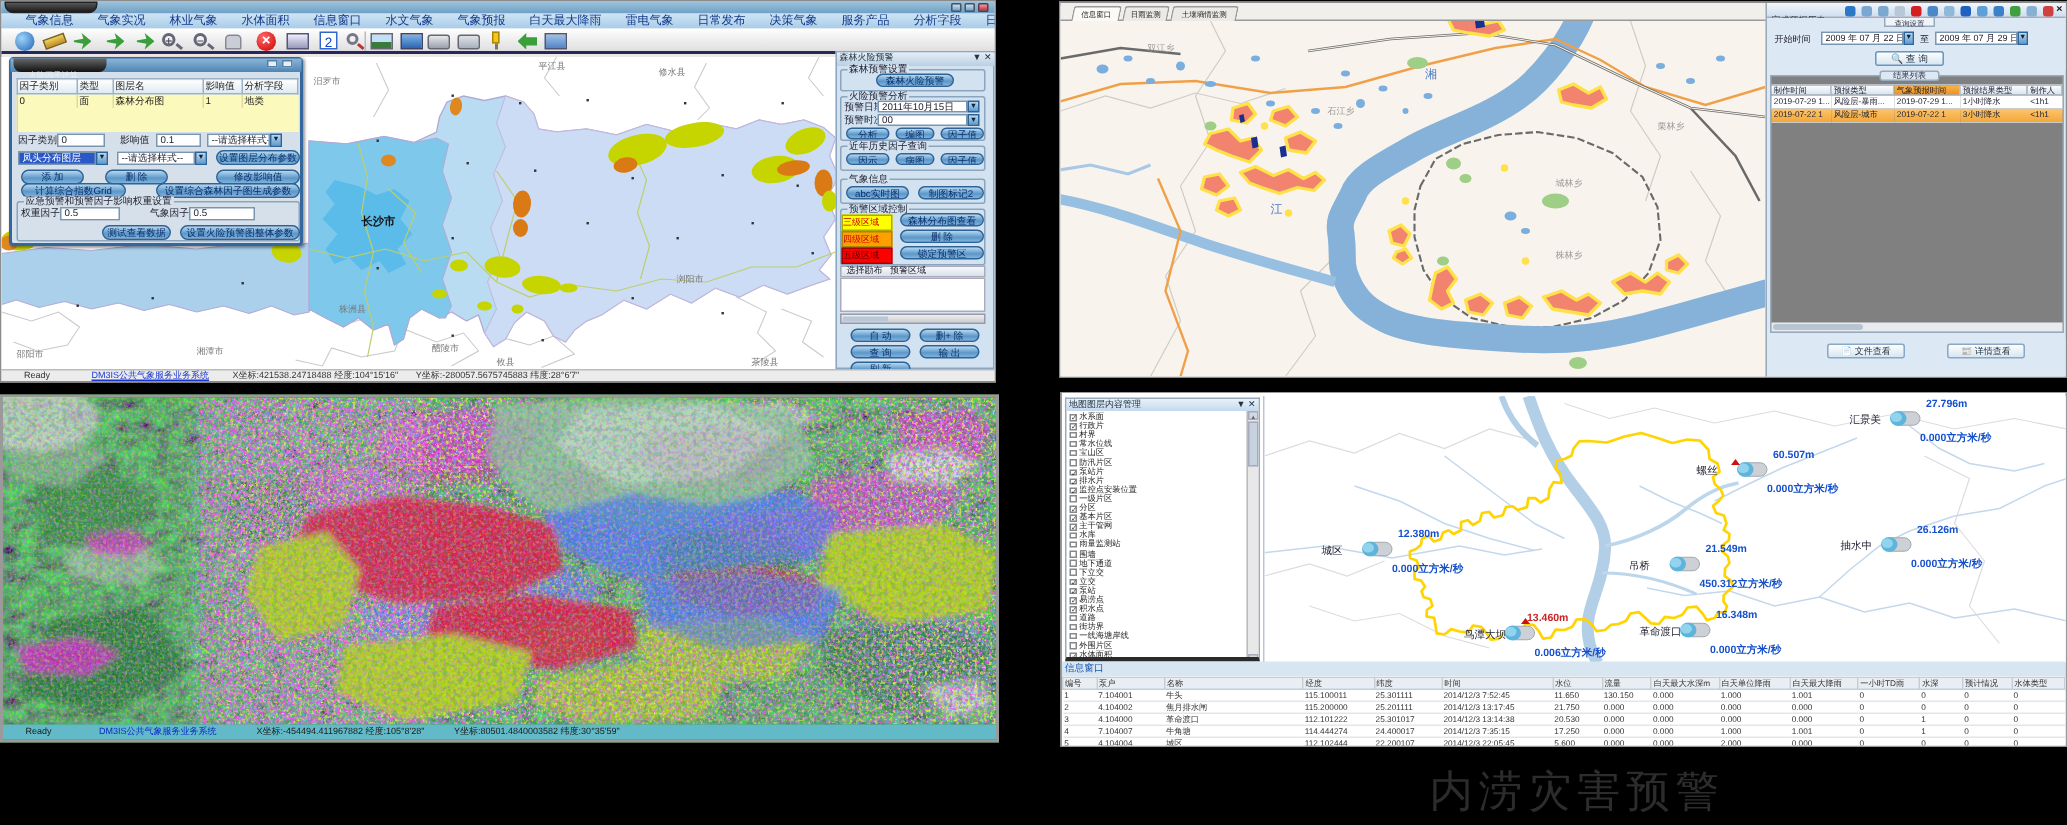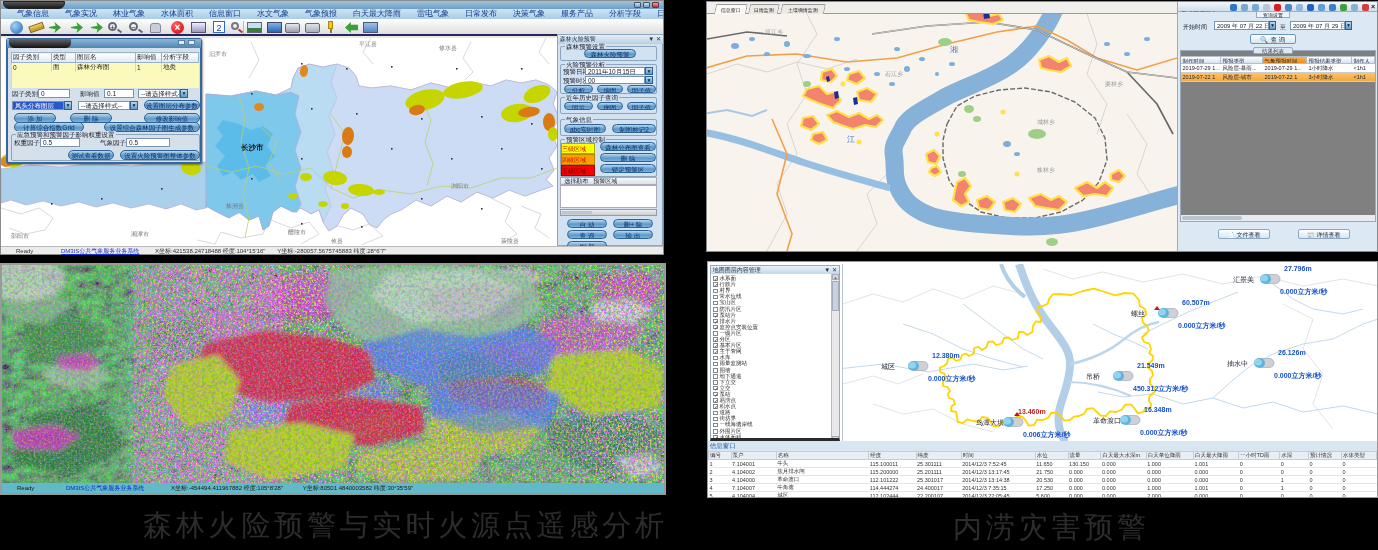--- a/index.html
+++ b/index.html
@@ -854,15 +854,14 @@
               <td>0</td>
               <td>0</td>
               <td>0</td>
               <td>0</td>
             </tr>
           </tbody>
         </table>
       </div>
   </div>
 
-  <div class="cap" style="left:143px; top:506px; width:404px; text-align:center;">森林火险预警与实时火源点遥感分析</div>
   <div class="cap" style="left:953px; top:508px; width:152px; text-align:center;">内涝灾害预警</div>
 </div>
 
 </body></html>

